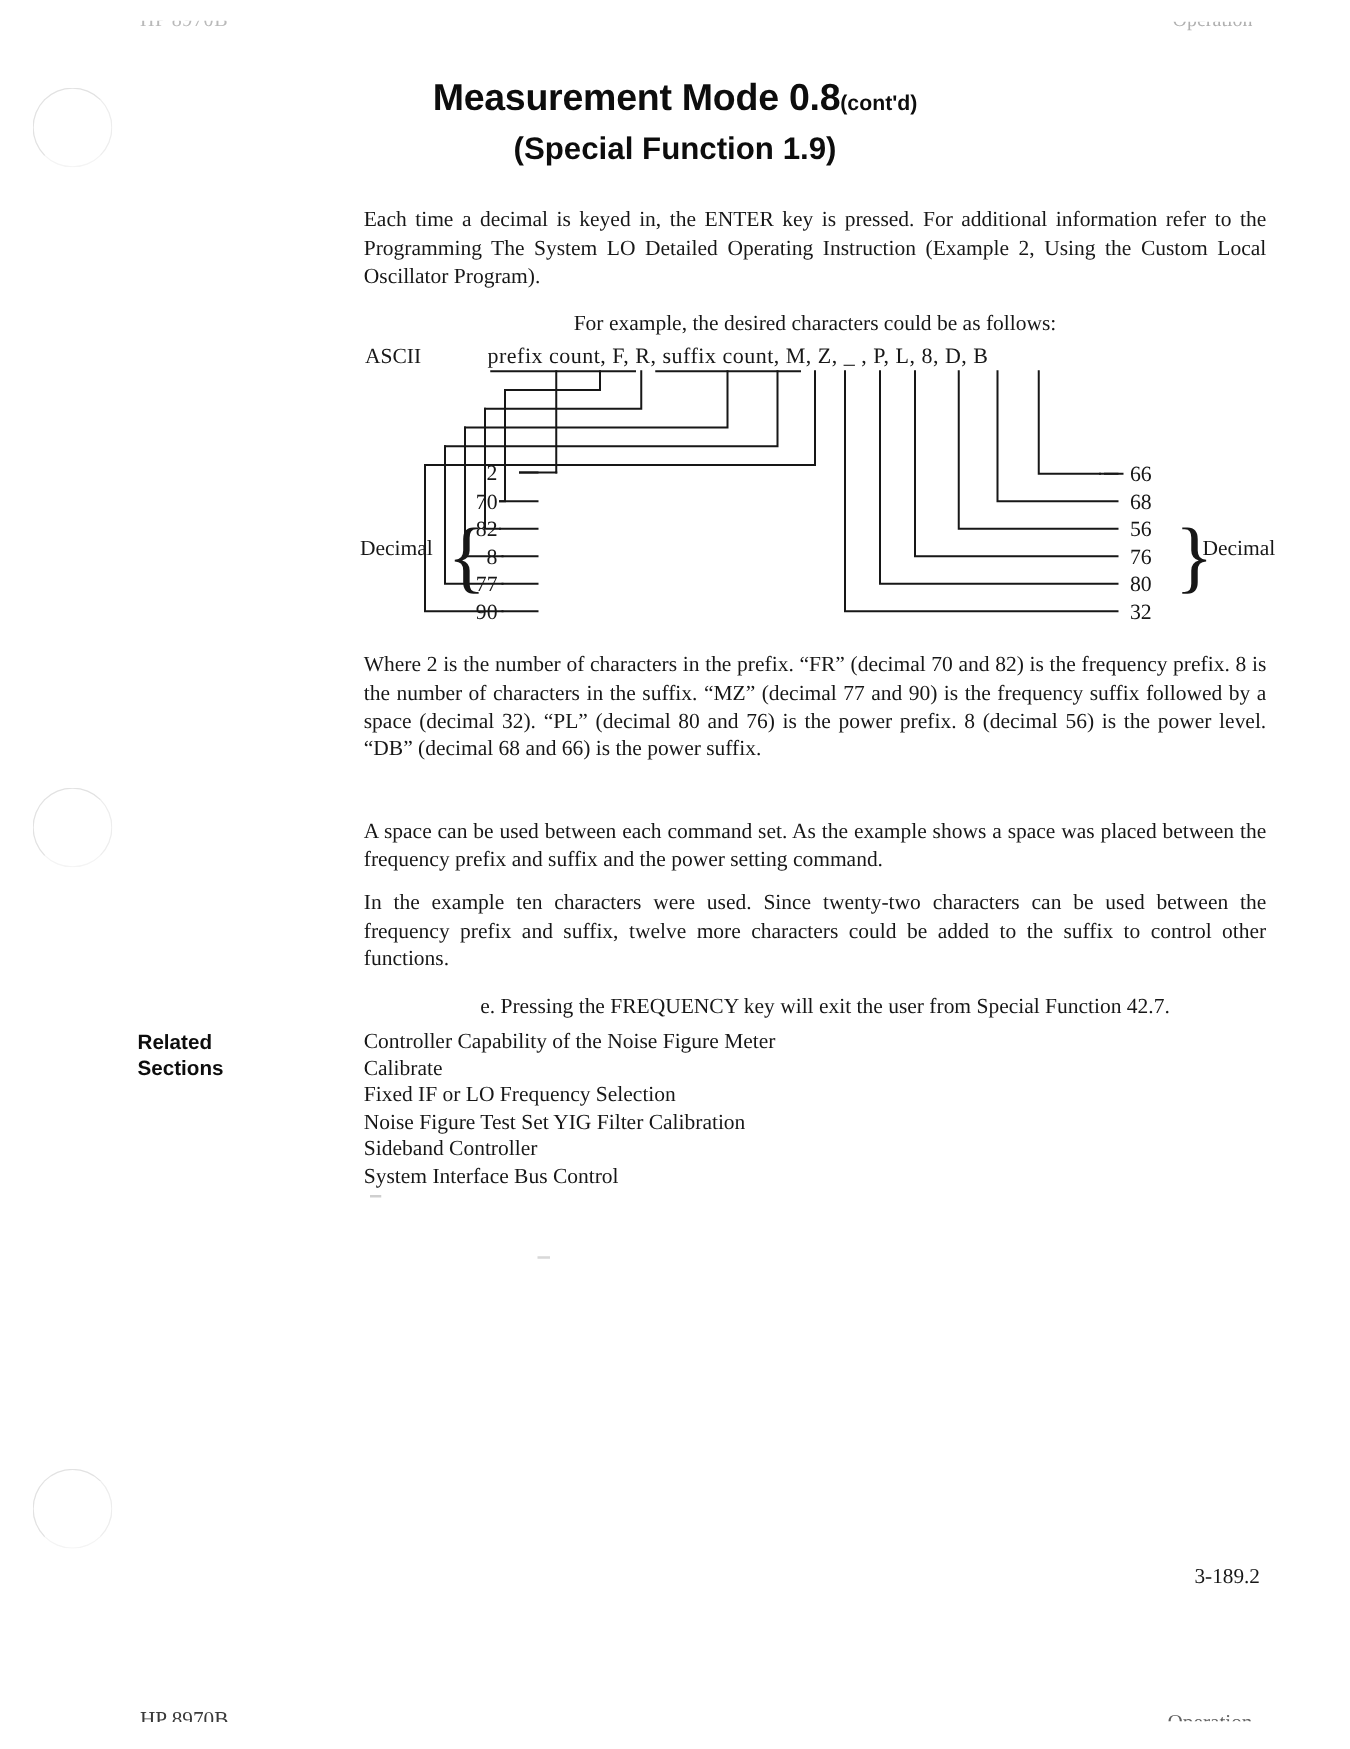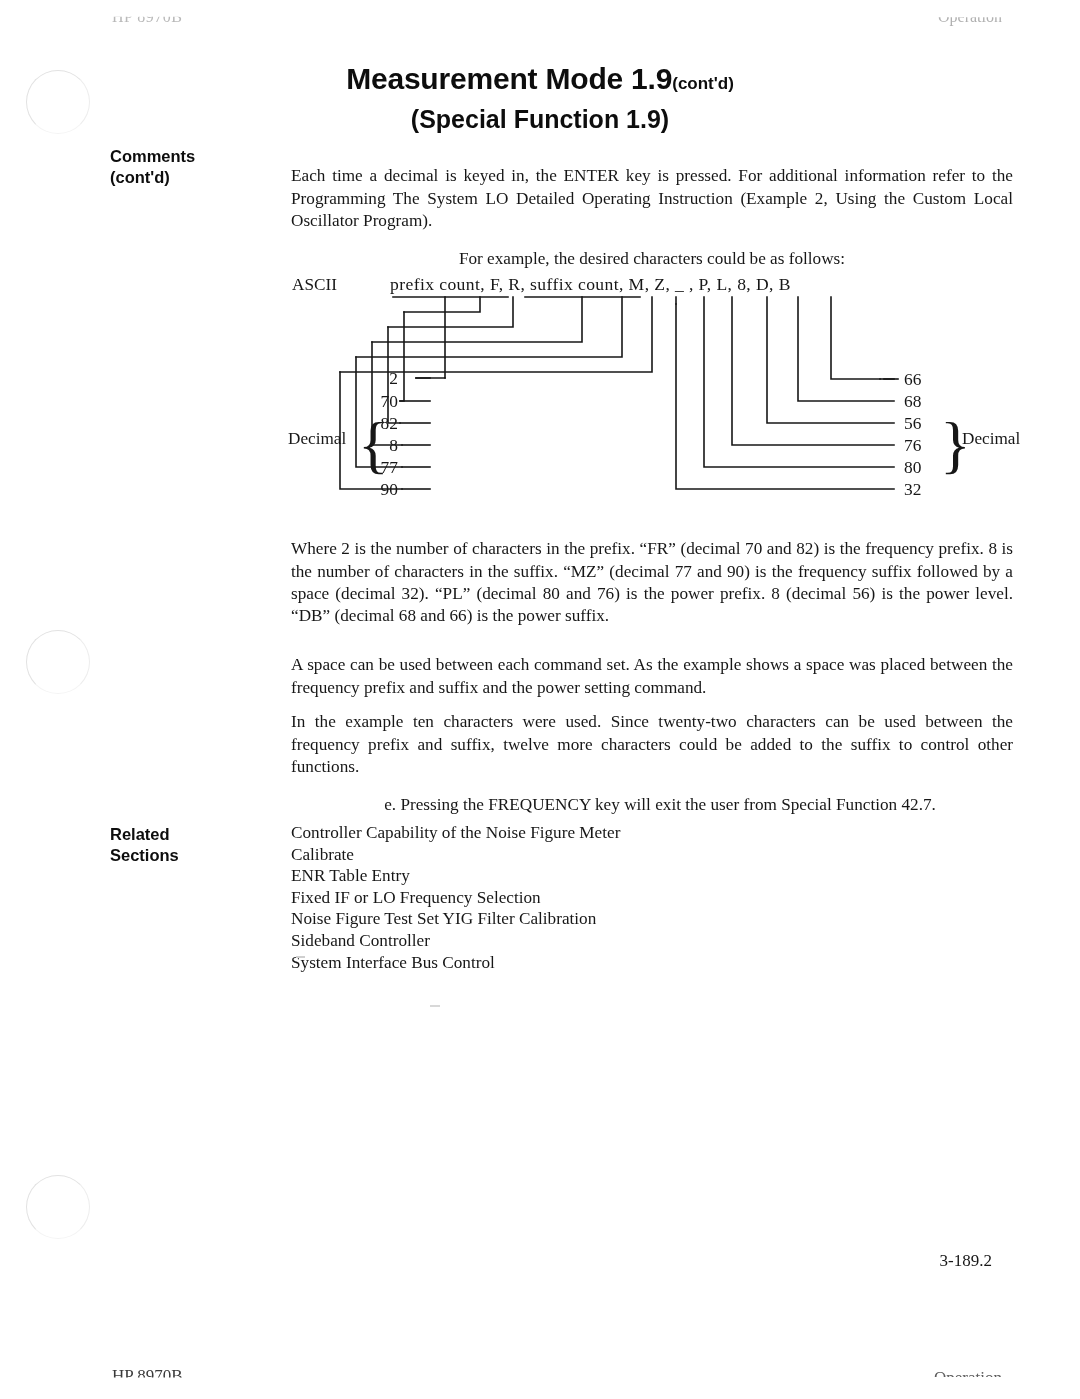--- a/index.html
+++ b/index.html
@@ -108,21 +108,21 @@
   .gutter.comments { top: 146px; }
   .gutter.related  { top: 824px; }
   .p-block { position: absolute; left: 291px; width: 722px;
              font-family: "Liberation Serif", serif;
              font-size: 17.2px; line-height: 22.4px; color: #171717; text-align: center; }
 
   .just { text-align: justify; text-align-last: left; }
 
   .para1 { top: 148px; }
   .para2 { top: 231px; }
-  .para3 { top: 521px; }
+  .para3 { top: 504px; }
   .para4 { top: 637px; }
   .para5 { top: 694px; }
   .para-e { top: 777px; left: 307px; width: 706px; }
 
   
   .rs-list {
     position: absolute;
     left: 291px;
     top: 822px;
     width: 600px;
@@ -165,21 +165,21 @@
   .dg-brace {
     font-family: "Liberation Serif", serif;
     font-size: 64px;
     fill: #171717;
   }
 
   
   .pageno {
     position: absolute;
     top: 1251px;
-    right: 88px;
+    right: 72px;
     font-family: "Liberation Serif", serif;
     font-size: 17px;
     color: #171717;
   }
   .footer-left {
     position: absolute;
     left: 112px;
     top: 1366px;
     font-family: "Liberation Serif", serif;
     font-size: 17px;
@@ -221,28 +221,24 @@
   <div class="runhead">
     <span class="runhead-left">HP 8970B</span>
     <span class="runhead-right">Operation</span>
   </div>
 
   <div class="punch p1"></div>
   <div class="punch p2"></div>
   <div class="punch p3"></div>
 
   <div class="title">
-    <span>Measurement Mode 1.9</span><span class="cont">(cont'd)</span>
+    <span>Measurement Mode 0.8</span><span class="cont">(cont'd)</span>
   </div>
   <div class="subtitle">(Special Function 1.9)</div>
 
-  <div class="gutter comments">
-    <div>Comments</div>
-    <div>(cont'd)</div>
-  </div>
 
   <div class="gutter related">
     <div>Related</div>
     <div>Sections</div>
   </div>
 
   <p class="p-block para1 just">Each time a decimal is keyed in, the ENTER key is pressed. For additional information refer to the Programming The System LO Detailed Operating Instruction (Example 2, Using the Custom Local Oscillator Program).</p>
   <p class="p-block para2">For example, the desired characters could be as follows:</p>
   <p class="p-block para3 just">Where 2 is the number of characters in the prefix. “FR” (decimal 70 and 82) is the frequency prefix. 8 is the number of characters in the suffix. “MZ” (decimal 77 and 90) is the frequency suffix followed by a space (decimal 32). “PL” (decimal 80 and 76) is the power prefix. 8 (decimal 56) is the power level. “DB” (decimal 68 and 66) is the power suffix.</p>
   <p class="p-block para5 just">In the example ten characters were used. Since twenty-two characters can be used between the frequency prefix and suffix, twelve more characters could be added to the suffix to control other functions.</p>
@@ -321,21 +317,20 @@
       <text class="dg-brace" x="660" y="198">}</text>
 
       <text class="dg-text" x="8" y="176">Decimal</text>
       <text class="dg-text" x="682" y="176">Decimal</text>
     </svg>
   </div>
 
   <ul class="rs-list">
     <li>Controller Capability of the Noise Figure Meter</li>
     <li>Calibrate</li>
-    <li>ENR Table Entry</li>
     <li>Fixed IF or LO Frequency Selection</li>
     <li>Noise Figure Test Set YIG Filter Calibration</li>
     <li>Sideband Controller</li>
     <li>System Interface Bus Control</li>
   </ul>
 
   <div class="smudge"></div>
   <div class="smudge2"></div>
 
   <div class="pageno">3-189.2</div>

